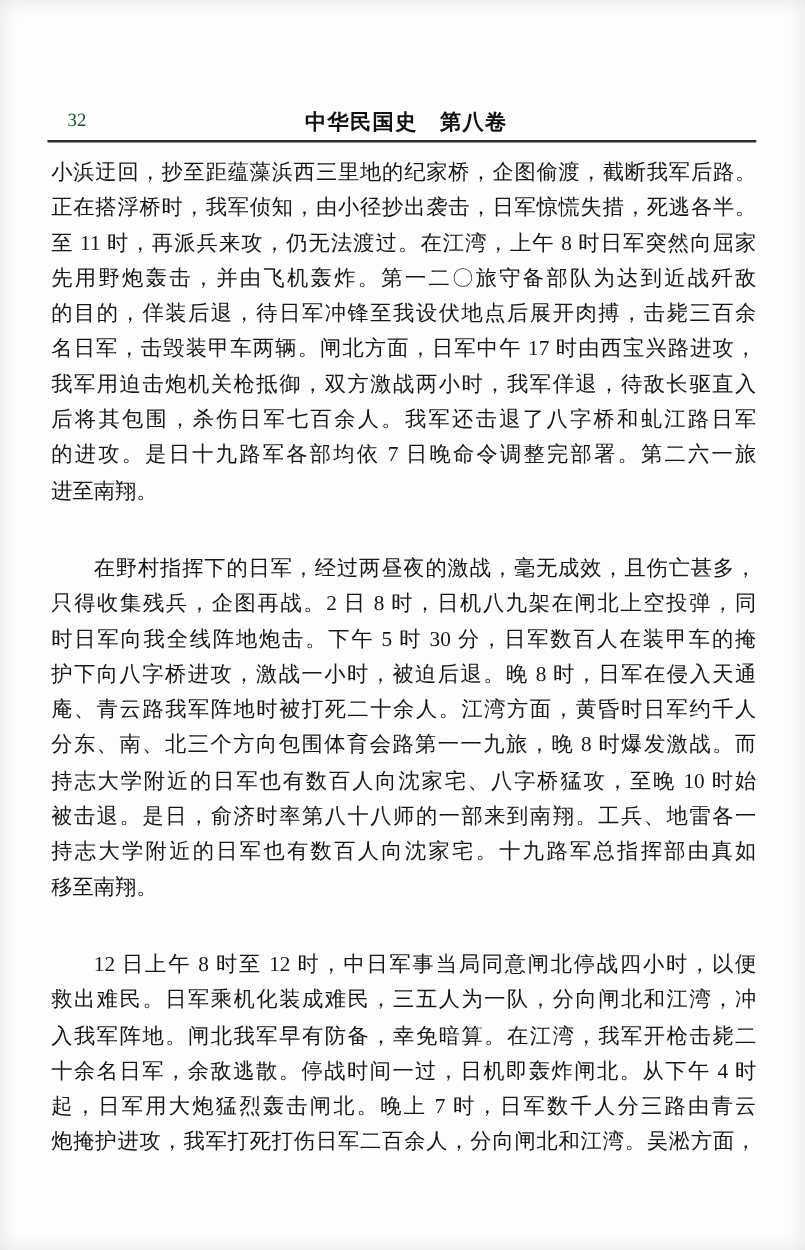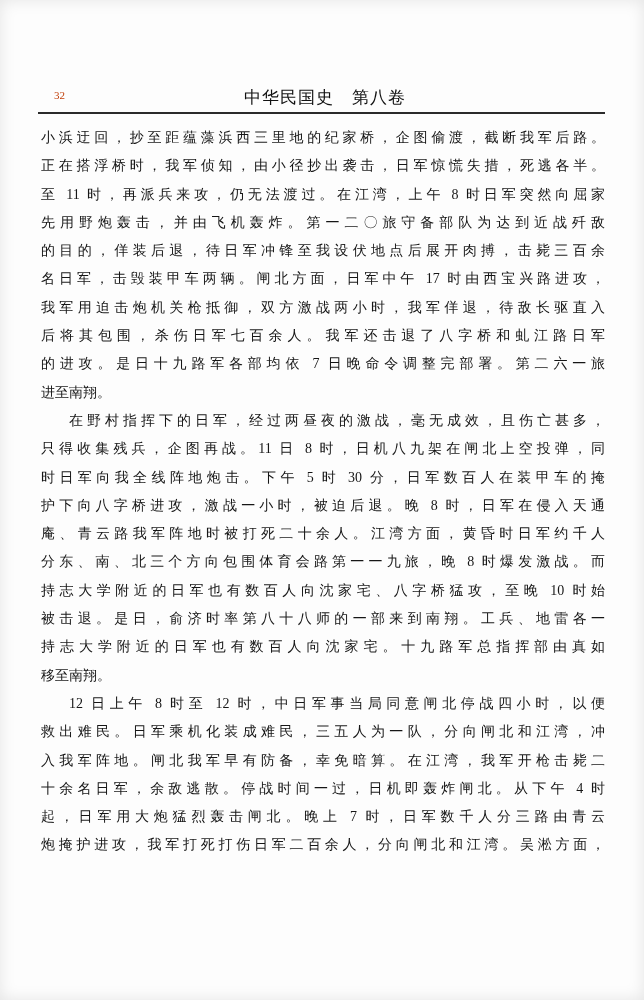--- a/index.html
+++ b/index.html
@@ -22,59 +22,60 @@
     position: absolute;
     top: 86px;
     left: 41px;
     width: 564px;
     height: 22px;
   }
   .page-number {
     position: absolute;
     left: 13px;
     top: 3px;
-    font-size: 11px;
-    color: #c2410c;
+    font-size: 15px;
+    color: #14532d;
   }
   .running-title {
     position: absolute;
     left: 4px;
     right: 0;
     top: 0;
     text-align: center;
     font-size: 17px;
-    font-weight: normal;
+    font-weight: bold;
     letter-spacing: 1px;
     color: #111;
   }
   .header-rule {
     position: absolute;
     top: 112px;
     left: 38px;
     width: 567px;
     height: 2px;
     background: #2b2b2b;
   }
   .body-text {
     position: absolute;
     top: 124px;
     left: 41px;
     width: 564px;
-    font-size: 14px;
+    font-size: 17px;
     line-height: 28.3px;
   }
   .line {
     text-align: justify;
     text-align-last: justify;
     text-justify: inter-character;
     height: 28.3px;
     overflow: hidden;
   }
   .line.indent {
     text-indent: 2em;
+    margin-top: 34px;
   }
   .line.end {
     text-align-last: left;
   }
 </style>
 </head>
 <body>
 
 <div class="page">
 
@@ -90,21 +91,21 @@
     <div class="line">正在搭浮桥时，我军侦知，由小径抄出袭击，日军惊慌失措，死逃各半。</div>
     <div class="line">至 11 时，再派兵来攻，仍无法渡过。在江湾，上午 8 时日军突然向屈家</div>
     <div class="line">先用野炮轰击，并由飞机轰炸。第一二〇旅守备部队为达到近战歼敌</div>
     <div class="line">的目的，佯装后退，待日军冲锋至我设伏地点后展开肉搏，击毙三百余</div>
     <div class="line">名日军，击毁装甲车两辆。闸北方面，日军中午 17 时由西宝兴路进攻，</div>
     <div class="line">我军用迫击炮机关枪抵御，双方激战两小时，我军佯退，待敌长驱直入</div>
     <div class="line">后将其包围，杀伤日军七百余人。我军还击退了八字桥和虬江路日军</div>
     <div class="line">的进攻。是日十九路军各部均依 7 日晚命令调整完部署。第二六一旅</div>
     <div class="line end">进至南翔。</div>
     <div class="line indent">在野村指挥下的日军，经过两昼夜的激战，毫无成效，且伤亡甚多，</div>
-    <div class="line">只得收集残兵，企图再战。11 日 8 时，日机八九架在闸北上空投弹，同</div>
+    <div class="line">只得收集残兵，企图再战。2 日 8 时，日机八九架在闸北上空投弹，同</div>
     <div class="line">时日军向我全线阵地炮击。下午 5 时 30 分，日军数百人在装甲车的掩</div>
     <div class="line">护下向八字桥进攻，激战一小时，被迫后退。晚 8 时，日军在侵入天通</div>
     <div class="line">庵、青云路我军阵地时被打死二十余人。江湾方面，黄昏时日军约千人</div>
     <div class="line">分东、南、北三个方向包围体育会路第一一九旅，晚 8 时爆发激战。而</div>
     <div class="line">持志大学附近的日军也有数百人向沈家宅、八字桥猛攻，至晚 10 时始</div>
     <div class="line">被击退。是日，俞济时率第八十八师的一部来到南翔。工兵、地雷各一</div>
     <div class="line">持志大学附近的日军也有数百人向沈家宅。十九路军总指挥部由真如</div>
     <div class="line end">移至南翔。</div>
     <div class="line indent">12 日上午 8 时至 12 时，中日军事当局同意闸北停战四小时，以便</div>
     <div class="line">救出难民。日军乘机化装成难民，三五人为一队，分向闸北和江湾，冲</div>

